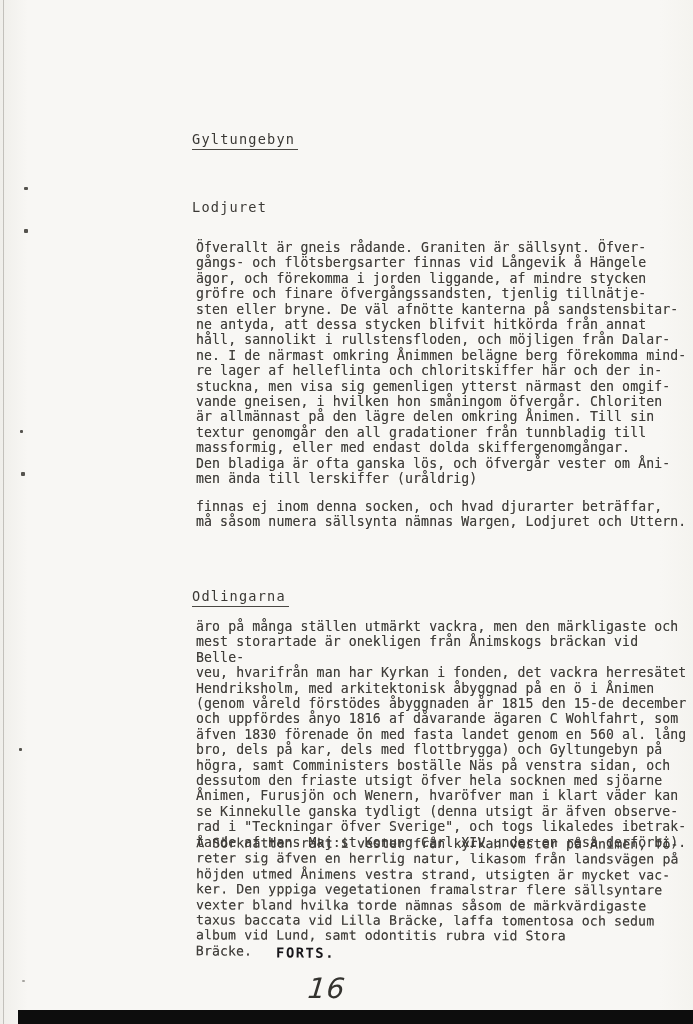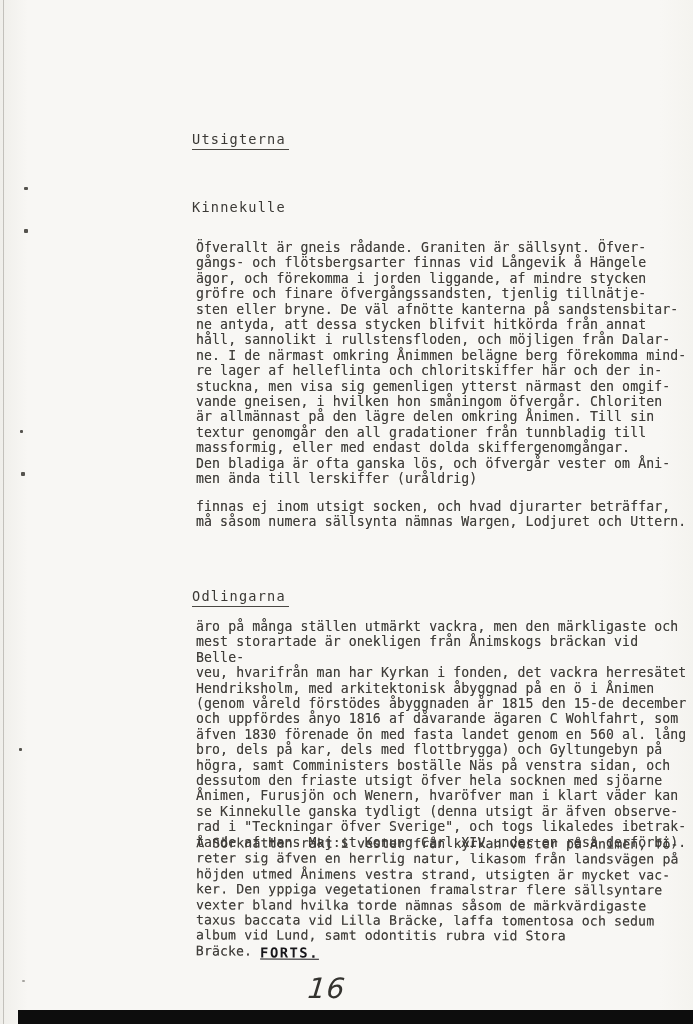--- a/index.html
+++ b/index.html
@@ -64,25 +64,24 @@
   .para-utsigterna-2 { top: 836px; transform: rotate(0.15deg); }
   .heading-odlingarna { top: 131px; }
   .heading-bergarten  { top: 199px; }
   .heading-mineral    { top: 474px; }
   .heading-utsigterna { top: 588px; }
   .forts-label {
     font-weight: bold;
     font-size: 13.8px;
     letter-spacing: 1.5px;
     color: #17161a;
-    margin-left: 8px;
+    margin-left: 24px;
     position: relative;
     top: 2px;
     text-shadow: none;
-    text-decoration: underline;
   }
   .page-number {
     position: absolute;
     left: 308px;
     top: 972px;
     font-family: "DejaVu Sans", "Liberation Sans", sans-serif;
     font-style: italic;
     font-size: 28px;
     color: #34332f;
     transform: skewX(-6deg);
@@ -106,44 +105,44 @@
 
   <div class="speck" style="left:24px; top:187px; width:4px; height:3px;"></div>
   <div class="speck" style="left:24px; top:229px; width:4px; height:4px;"></div>
   <div class="speck" style="left:20px; top:430px; width:3px; height:3px;"></div>
   <div class="speck" style="left:21px; top:472px; width:4px; height:4px;"></div>
   <div class="speck" style="left:19px; top:748px; width:3px; height:3px;"></div>
   <div class="speck" style="left:22px; top:980px; width:3px; height:2px; opacity:0.5;"></div>
 
   <main class="text-block">
 
-    <h2 class="heading underlined heading-odlingarna">Utsigterna</h2>
+    <h2 class="heading underlined heading-odlingarna">Gyltungebyn</h2>
 
 
-    <h2 class="heading heading-bergarten">Kinnekulle</h2>
+    <h2 class="heading heading-bergarten">Lodjuret</h2>
 
     <p class="para para-bergarten">Öfverallt är gneis rådande. Graniten är sällsynt. Öfver-
 gångs- och flötsbergsarter finnas vid Långevik å Hängele
 ägor, och förekomma i jorden liggande, af mindre stycken
 gröfre och finare öfvergångssandsten, tjenlig tillnätje-
 sten eller bryne. De väl afnötte kanterna på sandstensbitar-
 ne antyda, att dessa stycken blifvit hitkörda från annat
 håll, sannolikt i rullstensfloden, och möjligen från Dalar-
 ne. I de närmast omkring Ånimmen belägne berg förekomma mind-
 re lager af helleflinta och chloritskiffer här och der in-
 stuckna, men visa sig gemenligen ytterst närmast den omgif-
 vande gneisen, i hvilken hon småningom öfvergår. Chloriten
 är allmännast på den lägre delen omkring Ånimen. Till sin
 textur genomgår den all gradationer från tunnbladig till
 massformig, eller med endast dolda skiffergenomgångar.
 Den bladiga är ofta ganska lös, och öfvergår vester om Åni-
 men ända till lerskiffer (uråldrig)</p>
 
 
-    <p class="para para-mineral-1">finnas ej inom utsigt socken, och hvad djurarter beträffar,
+    <p class="para para-mineral-1">finnas ej inom denna socken, och hvad djurarter beträffar,
 må såsom numera sällsynta nämnas Wargen, Lodjuret och Uttern.</p>
 
 
     <h2 class="heading underlined heading-utsigterna">Odlingarna</h2>
 
     <p class="para para-utsigterna-1">äro på många ställen utmärkt vackra, men den märkligaste och
 mest storartade är onekligen från Ånimskogs bräckan vid Belle-
 veu, hvarifrån man har Kyrkan i fonden, det vackra herresätet
 Hendriksholm, med arkitektonisk åbyggnad på en ö i Ånimen
 (genom våreld förstödes åbyggnaden år 1815 den 15-de december

